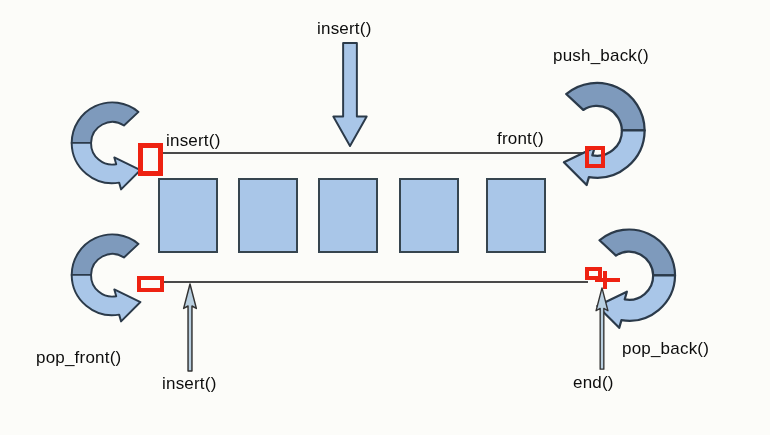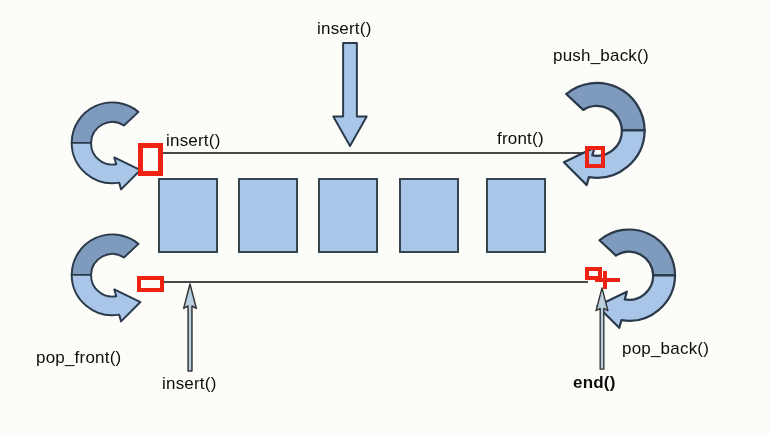--- a/index.html
+++ b/index.html
@@ -17,21 +17,21 @@
     color:var(--text,#0d0d0d);white-space:nowrap;
   }
   #lbl-insert    {left:317px;top:19px;}
   #lbl-push-front{left:84px; top:62px;}
   #lbl-push-back {left:553px;top:46px;}
   #lbl-front     {left:166px;top:131px;}
   #lbl-back      {left:497px;top:129px;}
   #lbl-pop-front {left:36px; top:348px;}
   #lbl-begin     {left:162px;top:374px;}
   #lbl-pop-back  {left:622px;top:339px;}
-  #lbl-end       {left:573px;top:373px;font-weight:bold;}
+  #lbl-end       {left:573px;top:373px;}
 
   .hline{
     position:absolute;height:2px;
     background:var(--line-gray,#4a4a4a);
   }
   #top-line   {left:163px;top:152px;width:423px;}
   #bottom-line{left:164px;top:281px;width:424px;}
 
   .cell{
     position:absolute;top:178px;width:60px;height:75px;

